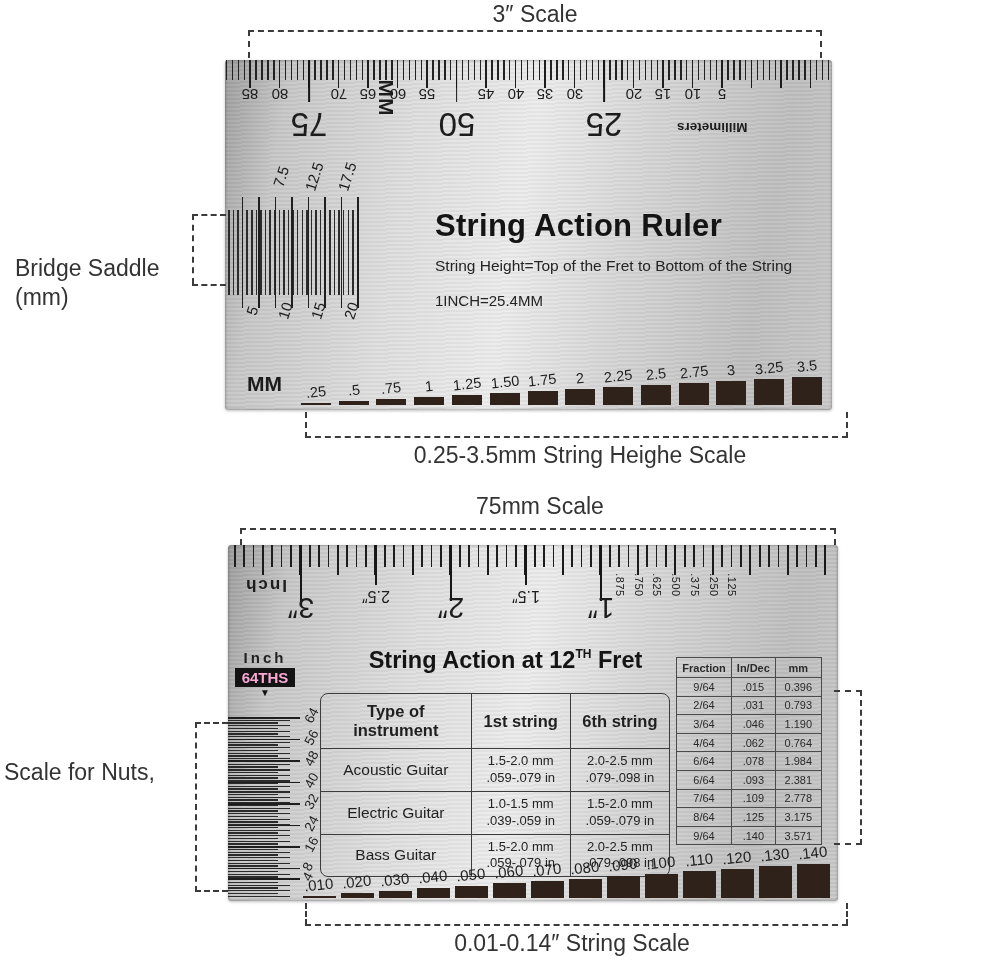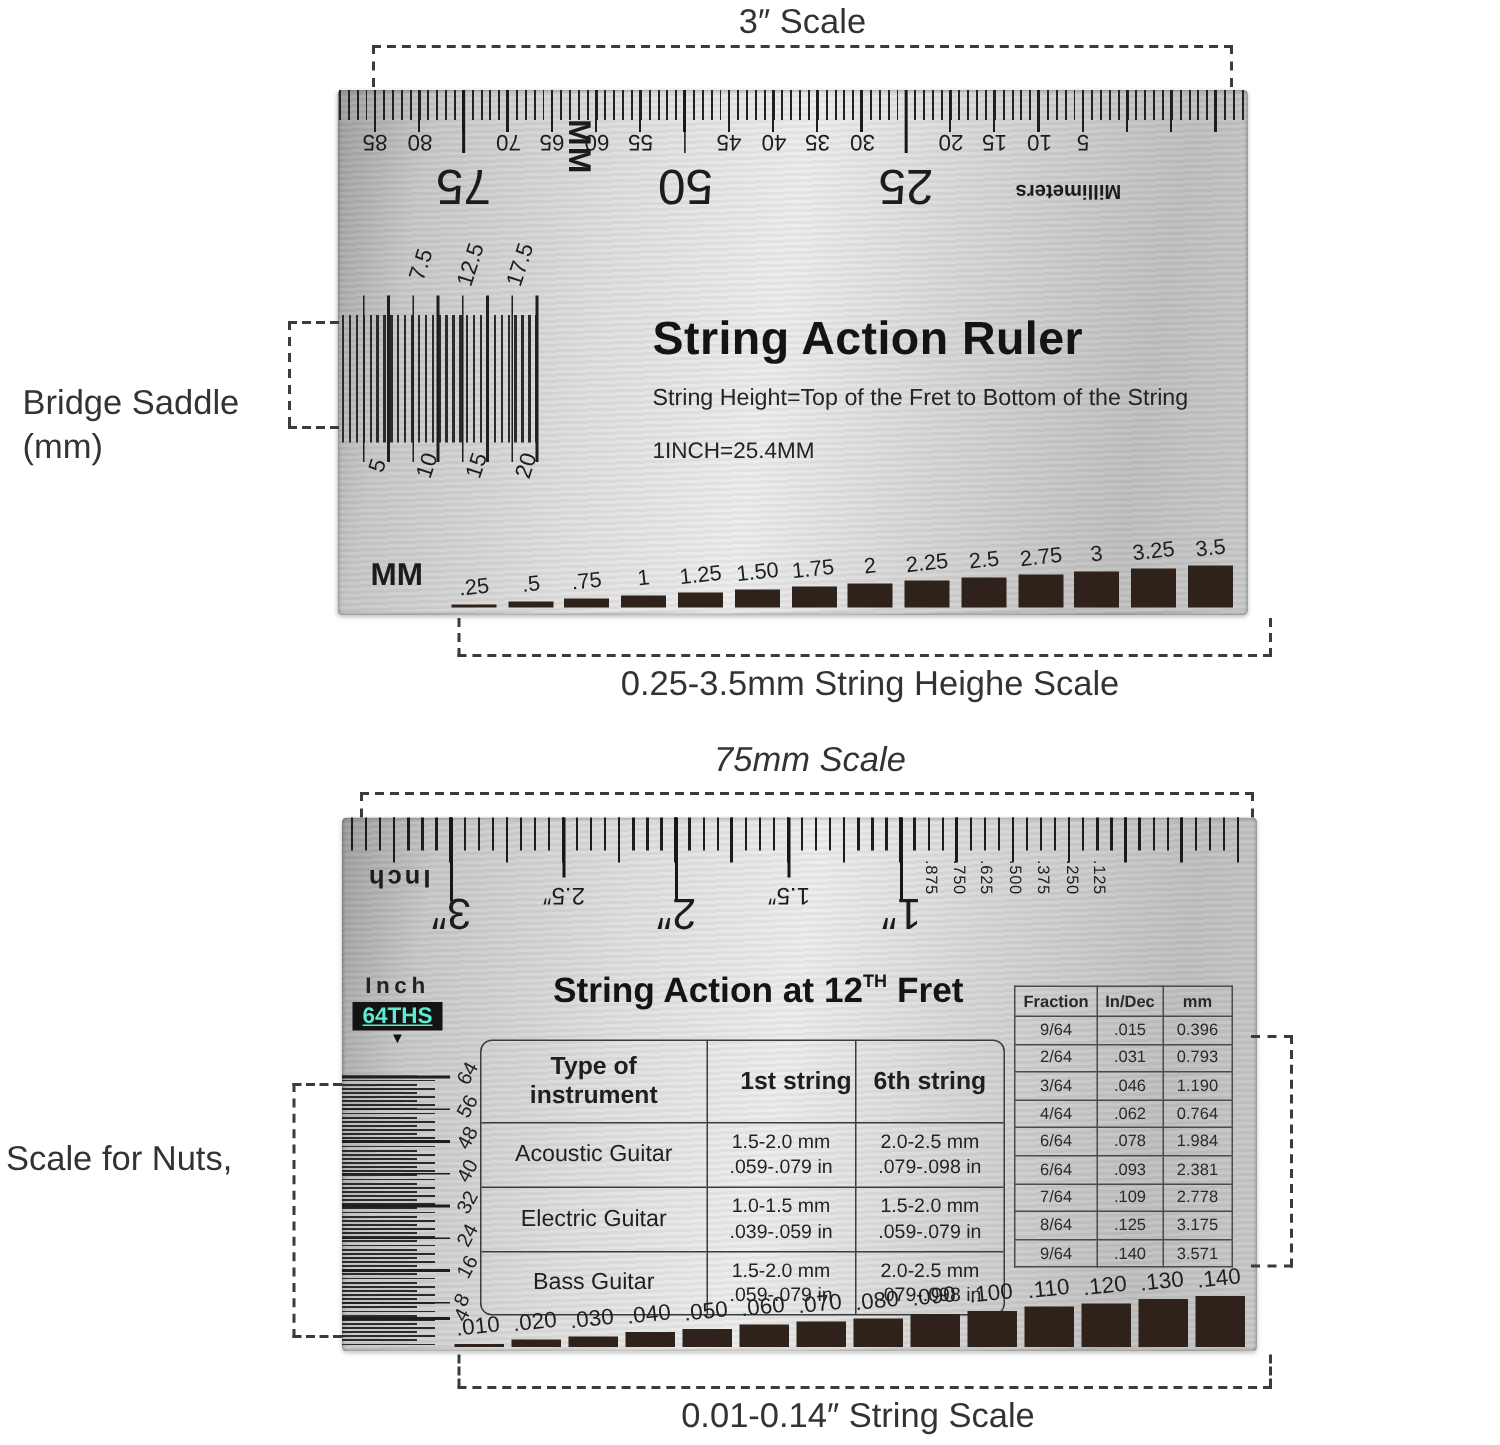--- a/index.html
+++ b/index.html
@@ -236,21 +236,21 @@
   </div>
   <div class="dash-v" style="left:192px;top:214px;height:70px;"></div>
   <div class="dash-h" style="left:192px;top:214px;width:34px;"></div>
   <div class="dash-h" style="left:192px;top:284px;width:34px;"></div>
 
   <div class="dash-v" style="left:305px;top:412px;height:26px;"></div>
   <div class="dash-v" style="left:846px;top:412px;height:26px;"></div>
   <div class="dash-h" style="left:305px;top:436px;width:543px;"></div>
   <div class="annot center" style="left:330px;top:441px;width:500px;">0.25-3.5mm String Heighe Scale</div>
 
-  <div class="annot center" style="left:300px;top:492px;width:480px;font-style:italic;">75mm Scale</div>
+  <div class="annot center" style="left:300px;top:492px;width:480px;">75mm Scale</div>
   <div class="dash-h" style="left:240px;top:528px;width:596px;"></div>
   <div class="dash-v" style="left:240px;top:528px;height:17px;"></div>
   <div class="dash-v" style="left:834px;top:528px;height:17px;"></div>
 
   <div class="card bottom-card">
     <div class="in-minor"></div>
     <div class="in-quarter"></div>
     <div class="in-strip">
         <i class="in-tick in-tick-big" style="left: 73px;"></i>
         <span class="in-big" style="left: 73px;">3″</span>
@@ -273,21 +273,21 @@
     <div class="in-unit">Inch</div>
 
     <div class="fret-title">
       <span>String Action at 12</span><sup>TH</sup><span> Fret</span>
     </div>
 
     <table class="itable">
       <thead>
         <tr>
           <th style="width:43%;">Type of instrument</th>
-          <th style="width:28.5%;text-align:right;">1st string</th>
+          <th style="width:28.5%;">1st string</th>
           <th style="width:28.5%;">6th string</th>
         </tr>
       </thead>
       <tbody>
         <tr>
           <td class="iname">Acoustic Guitar</td>
           <td class="ival">
               <span class="cell-line">1.5-2.0 mm</span>
               <span class="cell-line">.059-.079 in</span>
             </td>
@@ -373,21 +373,21 @@
           <tr>
             <td>9/64</td>
             <td>.140</td>
             <td>3.571</td>
           </tr>
         </tbody>
     </table>
 
     <div class="inch64-head">
       <div class="inch64-unit">Inch</div>
-      <span class="badge" style="background: rgb(19, 19, 19); color: #5eead4; text-decoration: underline;">64THS</span>
+      <span class="badge" style="background: rgb(19, 19, 19); color: #f9a8d4;">64THS</span>
       <span class="badge-arrow">▼</span>
     </div>
     <div class="comb64">
       <div class="c64-a"></div>
       <div class="c64-b"></div>
       <div style="position:absolute;inset:0;">
           <i class="c64-line" style="top: 0px;"></i>
           <span class="c64-label" style="top: -9px;">64</span>
           <i class="c64-line" style="top: 21.5px;"></i>
           <span class="c64-label" style="top: 12.5px;">56</span>

